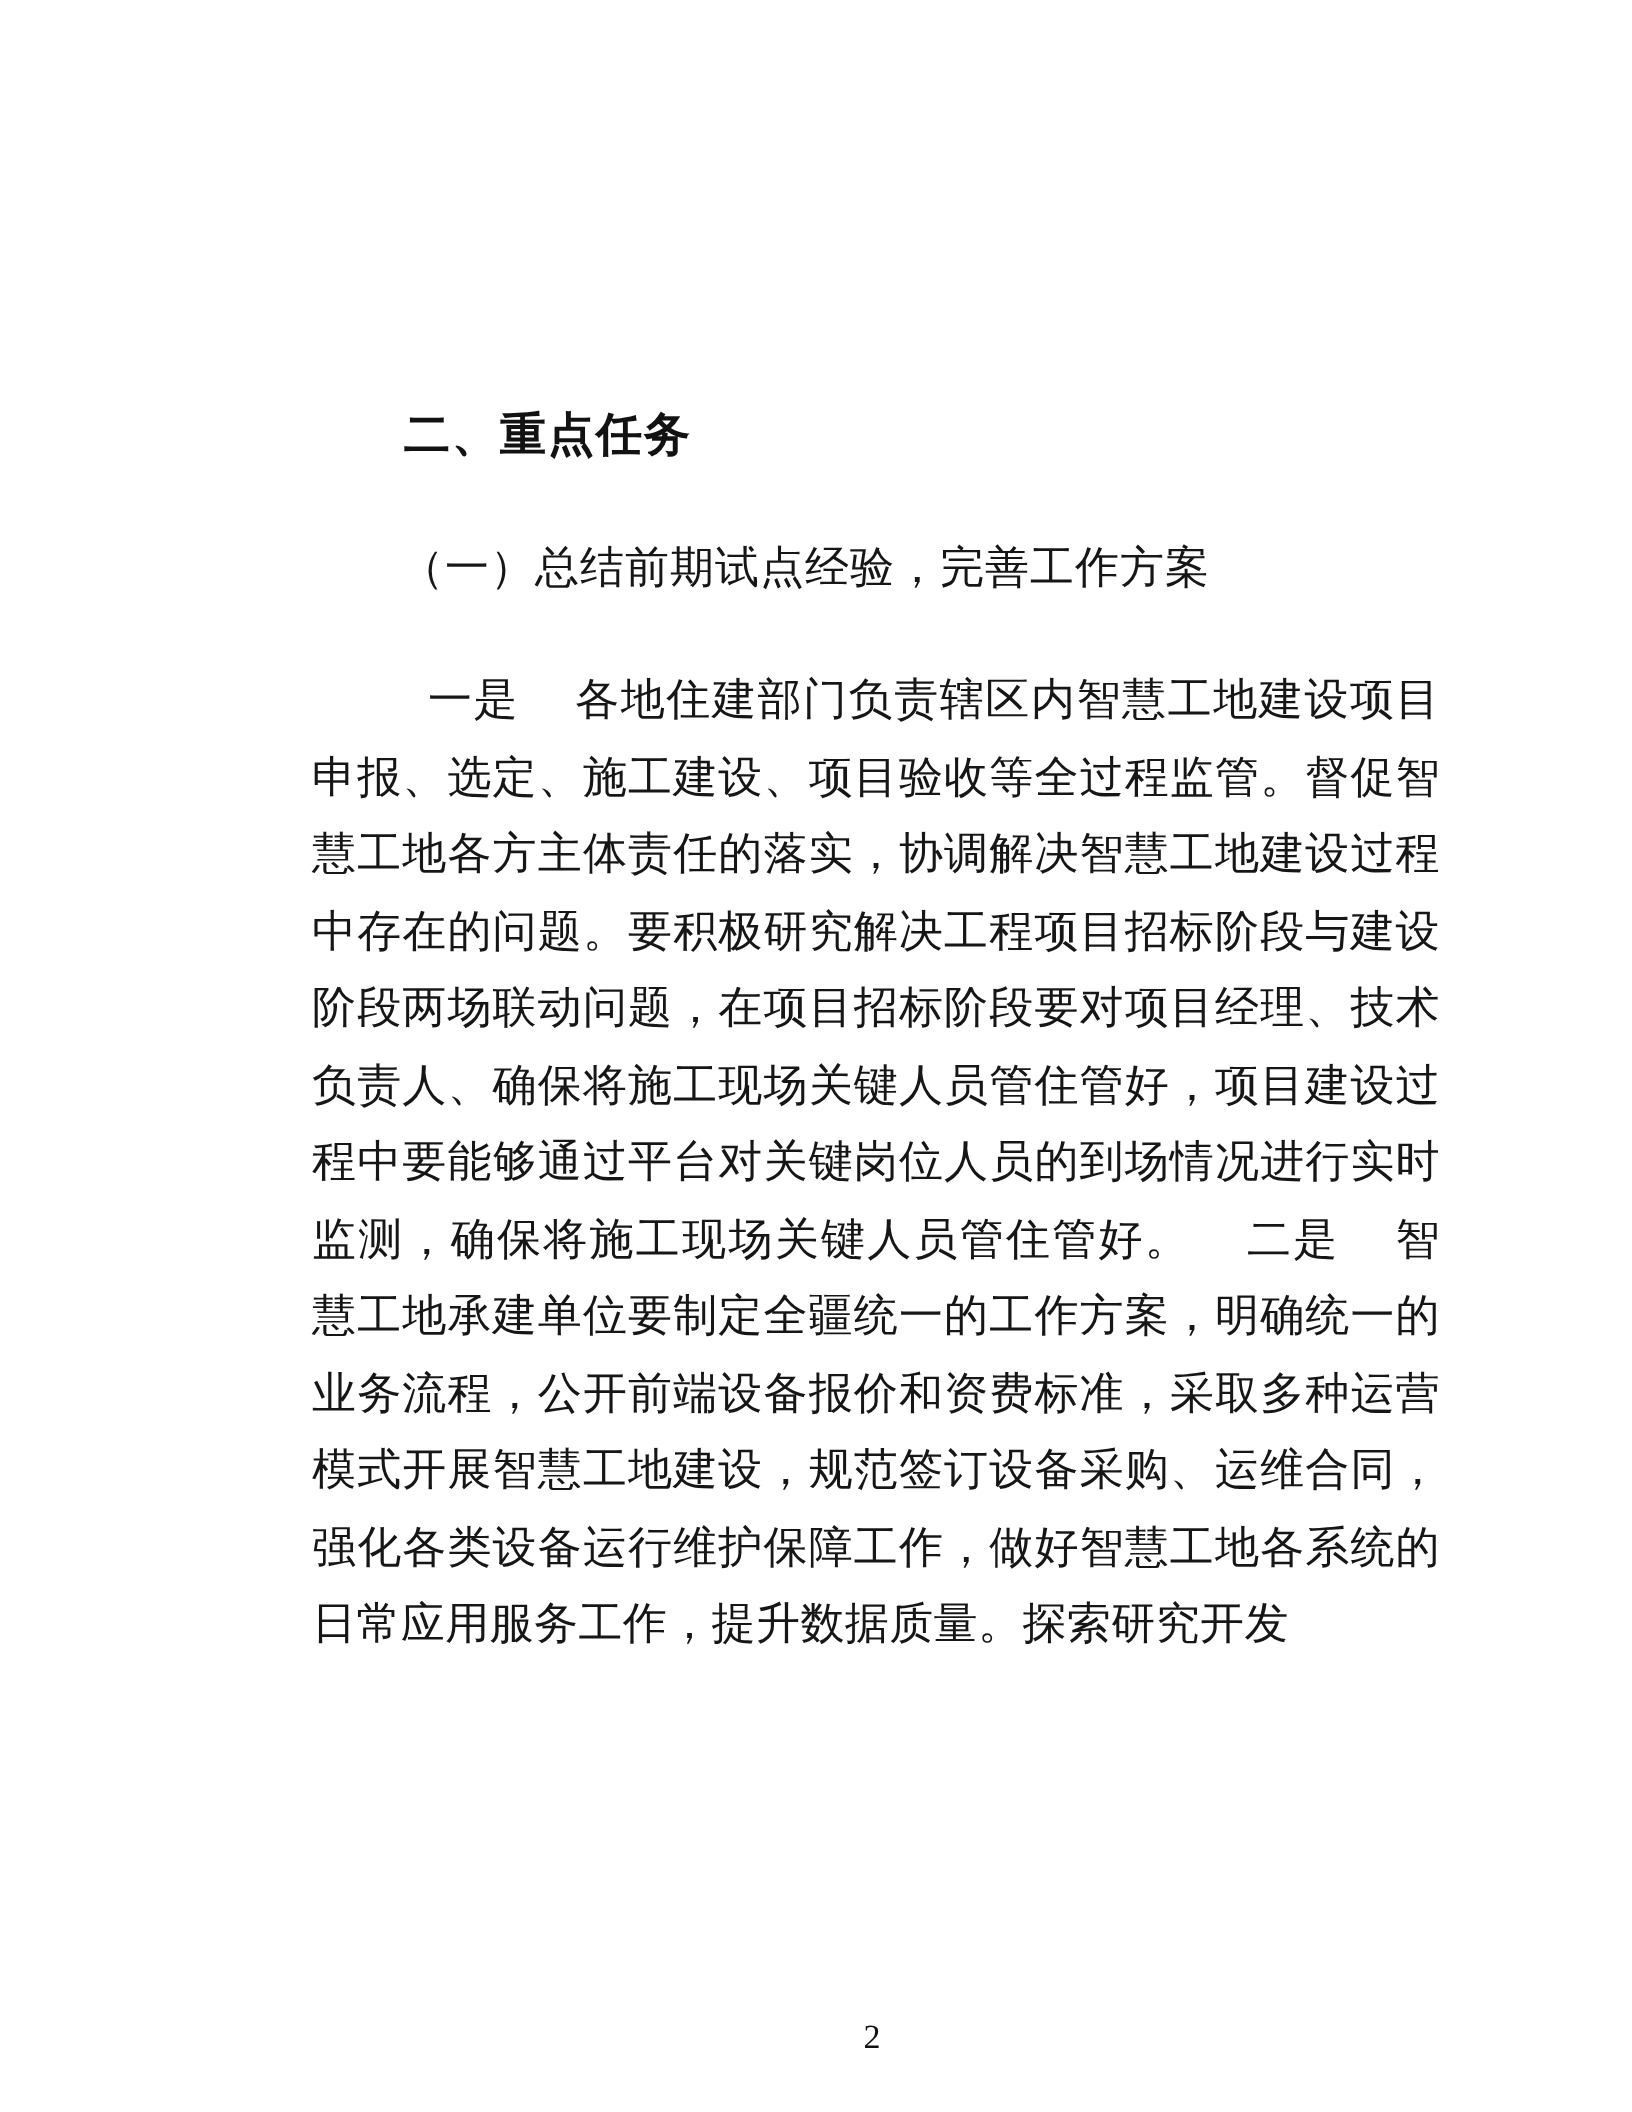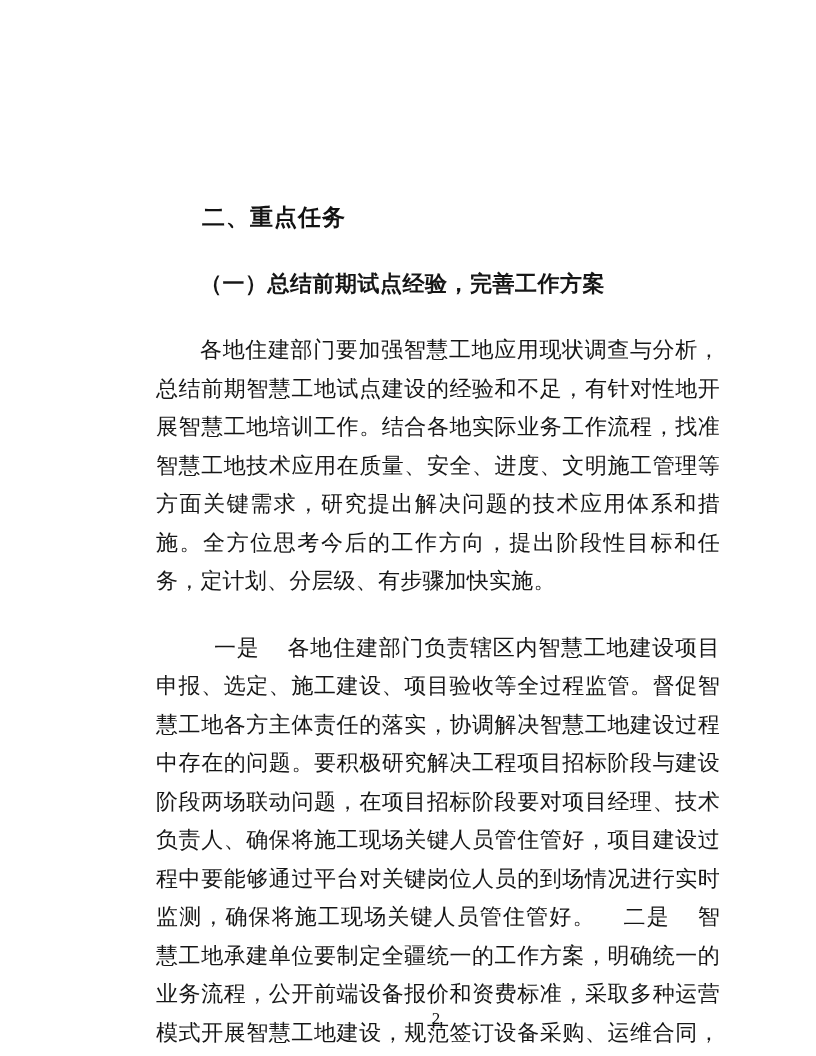--- a/index.html
+++ b/index.html
@@ -26,21 +26,21 @@
     font-family: "Liberation Sans", sans-serif;
     font-weight: 700;
     font-size: 23px;
     line-height: 38.5px;
     text-indent: 2em;
     color: #121212;
     letter-spacing: 1px;
   }
   .doc-subheading {
     font-family: "Liberation Serif", serif;
-    font-weight: 700;
+    font-weight: 400;
     font-size: 22px;
     line-height: 38.5px;
     text-indent: 2em;
     color: #161616;
     letter-spacing: 0.5px;
   }
   .doc-paragraph {
     font-family: "Liberation Serif", serif;
     font-weight: 400;
     font-size: 22px;
@@ -69,21 +69,20 @@
 </head>
 <body>
 
 <div class="page">
   <div class="content">
 
     <div class="doc-heading">二、重点任务</div>
 
     <div class="doc-subheading">（一）总结前期试点经验，完善工作方案</div>
 
-    <p class="doc-paragraph">各地住建部门要加强智慧工地应用现状调查与分析，总结前期智慧工地试点建设的经验和不足，有针对性地开展智慧工地培训工作。结合各地实际业务工作流程，找准智慧工地技术应用在质量、安全、进度、文明施工管理等方面关键需求，研究提出解决问题的技术应用体系和措施。全方位思考今后的工作方向，提出阶段性目标和任务，定计划、分层级、有步骤加快实施。</p>
 
 
-    <p class="doc-paragraph"><b>一是</b><span>各地住建部门负责辖区内智慧工地建设项目申报、选定、施工建设、项目验收等全过程监管。督促智慧工地各方主体责任的落实，协调解决智慧工地建设过程中存在的问题。要积极研究解决工程项目招标阶段与建设阶段两场联动问题，在项目招标阶段要对项目经理、技术负责人、确保将施工现场关键人员管住管好，项目建设过程中要能够通过平台对关键岗位人员的到场情况进行实时监测，确保将施工现场关键人员管住管好。</span><b>二是</b><span>智慧工地承建单位要制定全疆统一的工作方案，明确统一的业务流程，公开前端设备报价和资费标准，采取多种运营模式开展智慧工地建设，规范签订设备采购、运维合同，强化各类设备运行维护保障工作，研究提出解决问题的技术应用体系和措施，提升数据质量。探索研究开发</span></p>
+    <p class="doc-paragraph"><b>一是</b><span>各地住建部门负责辖区内智慧工地建设项目申报、选定、施工建设、项目验收等全过程监管。督促智慧工地各方主体责任的落实，协调解决智慧工地建设过程中存在的问题。要积极研究解决工程项目招标阶段与建设阶段两场联动问题，在项目招标阶段要对项目经理、技术负责人、确保将施工现场关键人员管住管好，项目建设过程中要能够通过平台对关键岗位人员的到场情况进行实时监测，确保将施工现场关键人员管住管好。</span><b>二是</b><span>智慧工地承建单位要制定全疆统一的工作方案，明确统一的业务流程，公开前端设备报价和资费标准，采取多种运营模式开展智慧工地建设，规范签订设备采购、运维合同，强化各类设备运行维护保障工作，做好智慧工地各系统的日常应用服务工作，提升数据质量。探索研究开发</span></p>
 
   </div>
 
   <div class="page-number">2</div>
 </div>
 
 </body></html>

